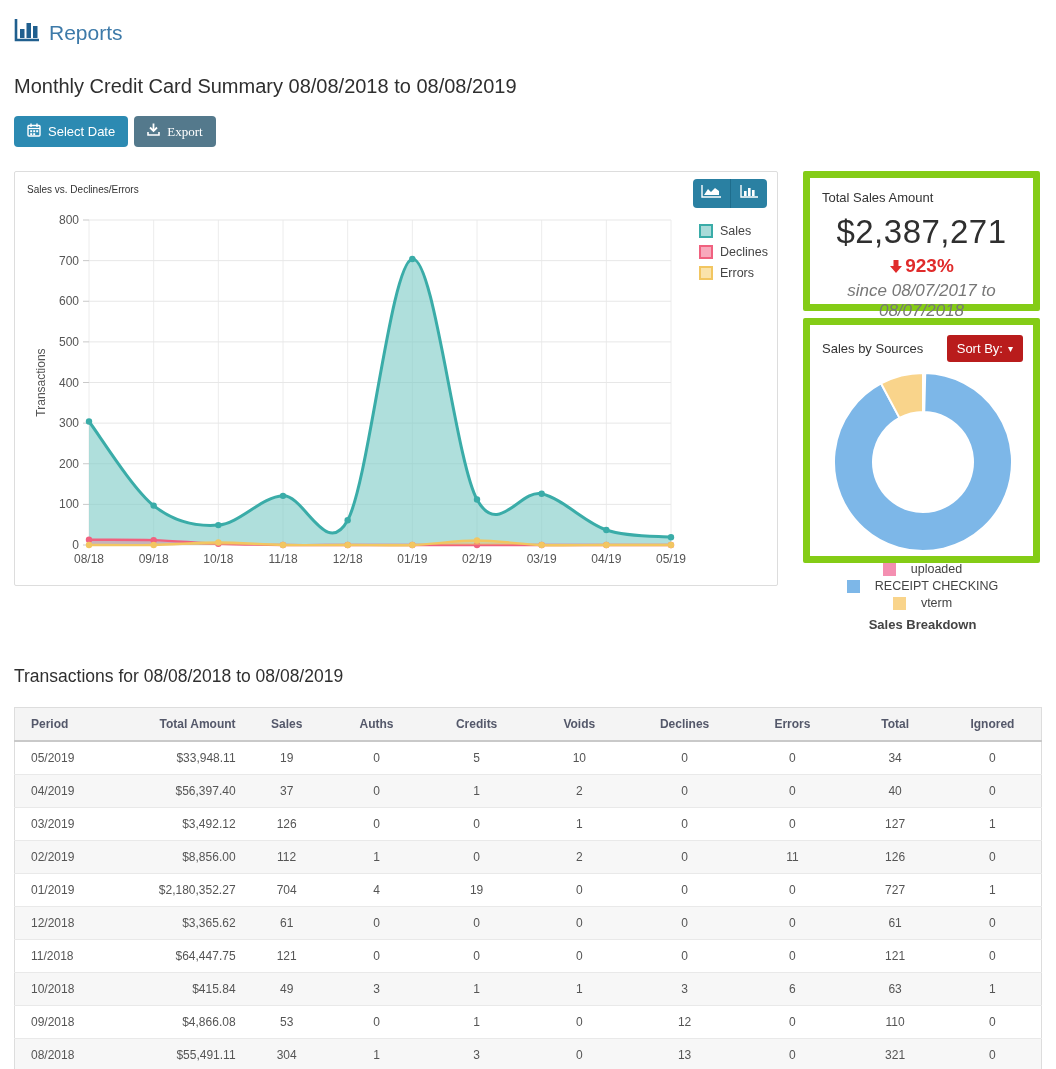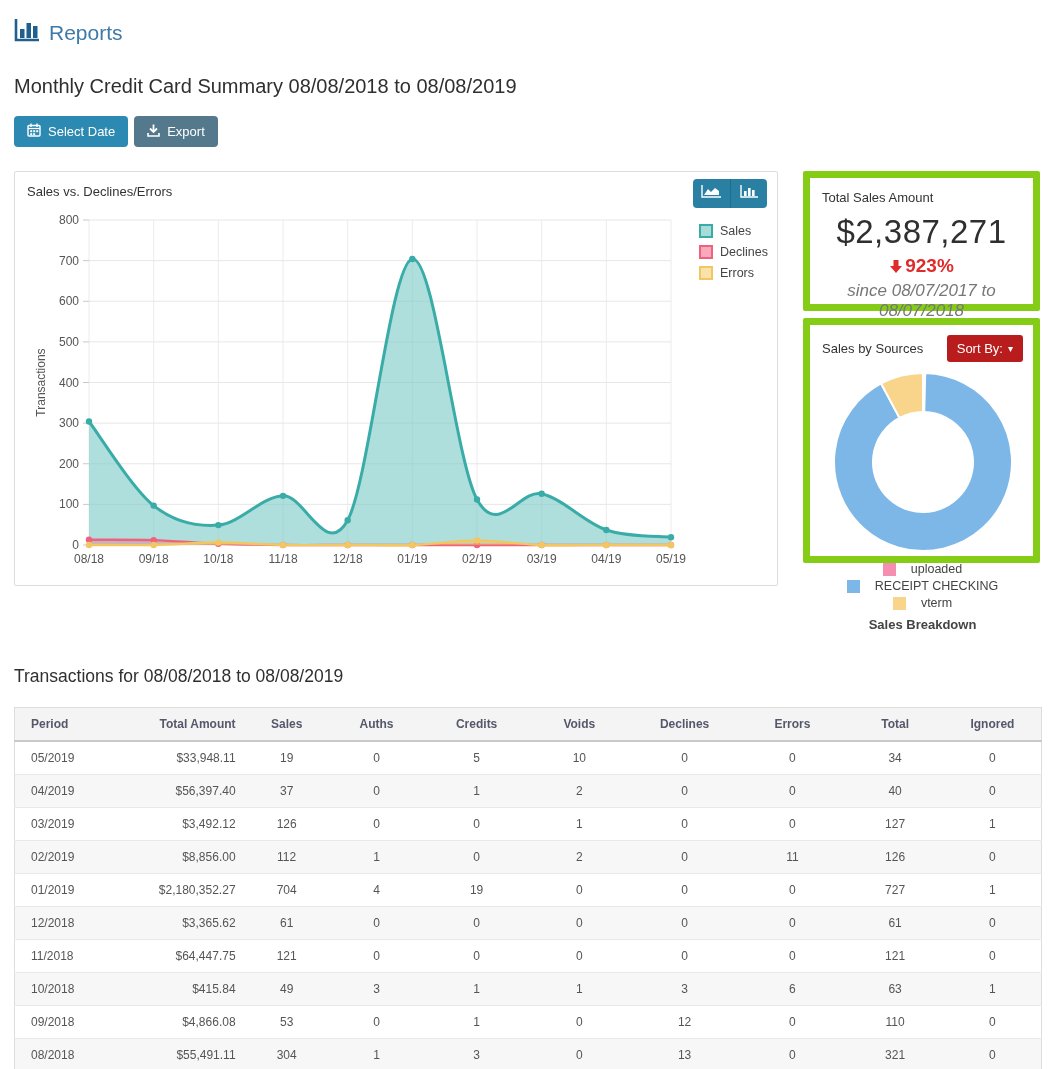--- a/index.html
+++ b/index.html
@@ -11,28 +11,28 @@
   .brand-text { font-size:21px; color:#3d7aa9; }
 
   
   .page-title { font-size:20px; font-weight:400; color:#2f2f2f; margin-top:28px; }
 
   
   .toolbar { margin-top:18px; display:flex; gap:6px; }
   .btn { display:inline-flex; align-items:center; gap:7px; border:none; border-radius:4px;
          color:#fff; font-size:13px; font-family:inherit; padding:7px 13px; cursor:pointer; }
   .btn-select-date { background:#2c8ab2; }
-  .btn-export { background:#54798c; }
+  .btn-export { background:#54798c;font-family:Liberation Serif, serif; }
 
   
   .main-row { display:flex; gap:25px; margin-top:24px; align-items:flex-start; }
 
   .chart-panel { position:relative; width:764px; height:415px; border:1px solid #ddd;
                  border-radius:2px; background:#fff; }
-  .panel-title { position:absolute; top:12px; left:12px; font-size:13px; color:#333; }
+  .panel-title { position:absolute; top:12px; left:12px; font-size:10px; color:#333; }
 
   .chart-toggle { position:absolute; top:7px; right:10px; display:flex; background:#2a80a2;
                   border-radius:4px; overflow:hidden; }
   .chart-toggle .seg { width:37px; height:29px; display:flex; align-items:center; justify-content:center;
                        cursor:pointer; }
   .chart-toggle .seg + .seg { border-left:1px solid #1e6d8c; }
 
   .chart-legend { position:absolute; top:52px; left:684px; display:flex; flex-direction:column; gap:7px; }
   .legend-item { display:flex; align-items:center; gap:7px; font-size:12.5px; color:#444; cursor:pointer; }
   .legend-swatch { width:14px; height:14px; border-width:2px; border-style:solid; }

